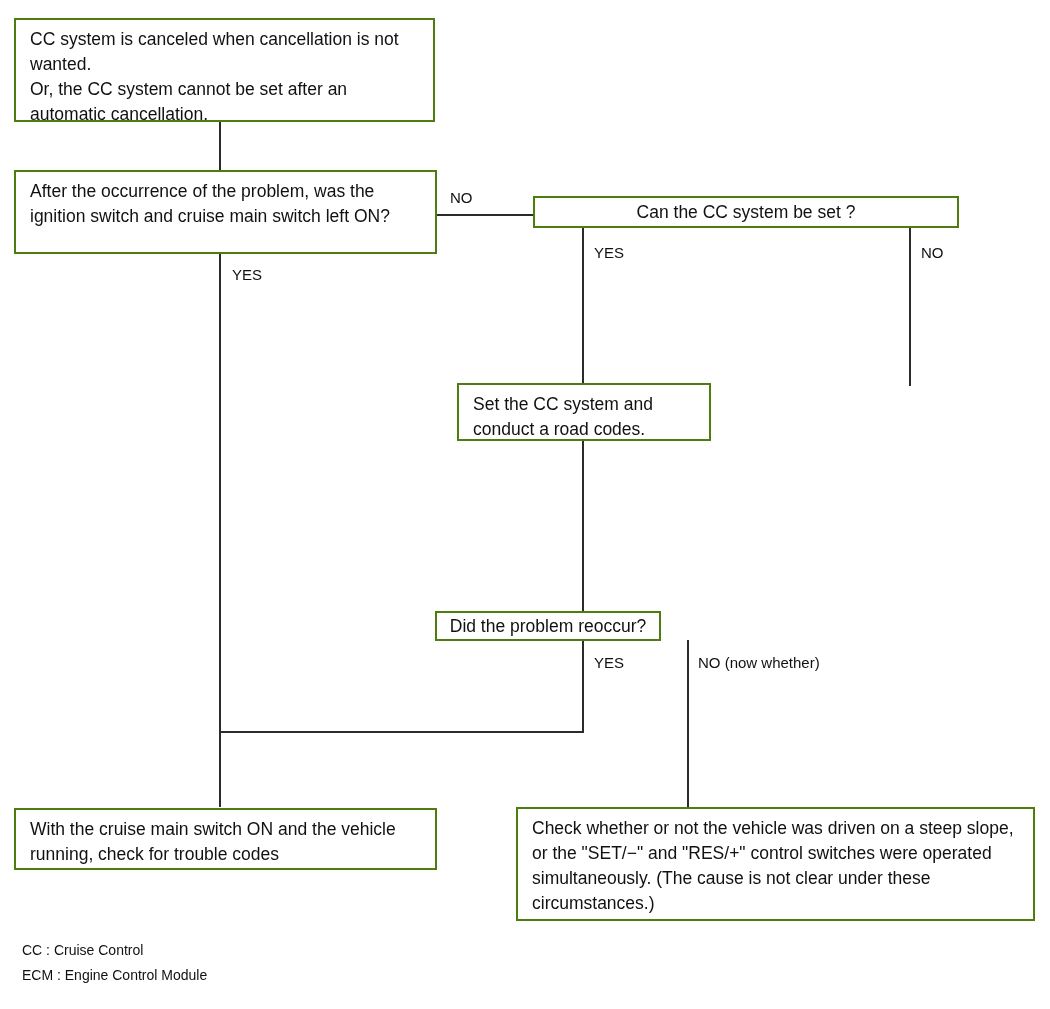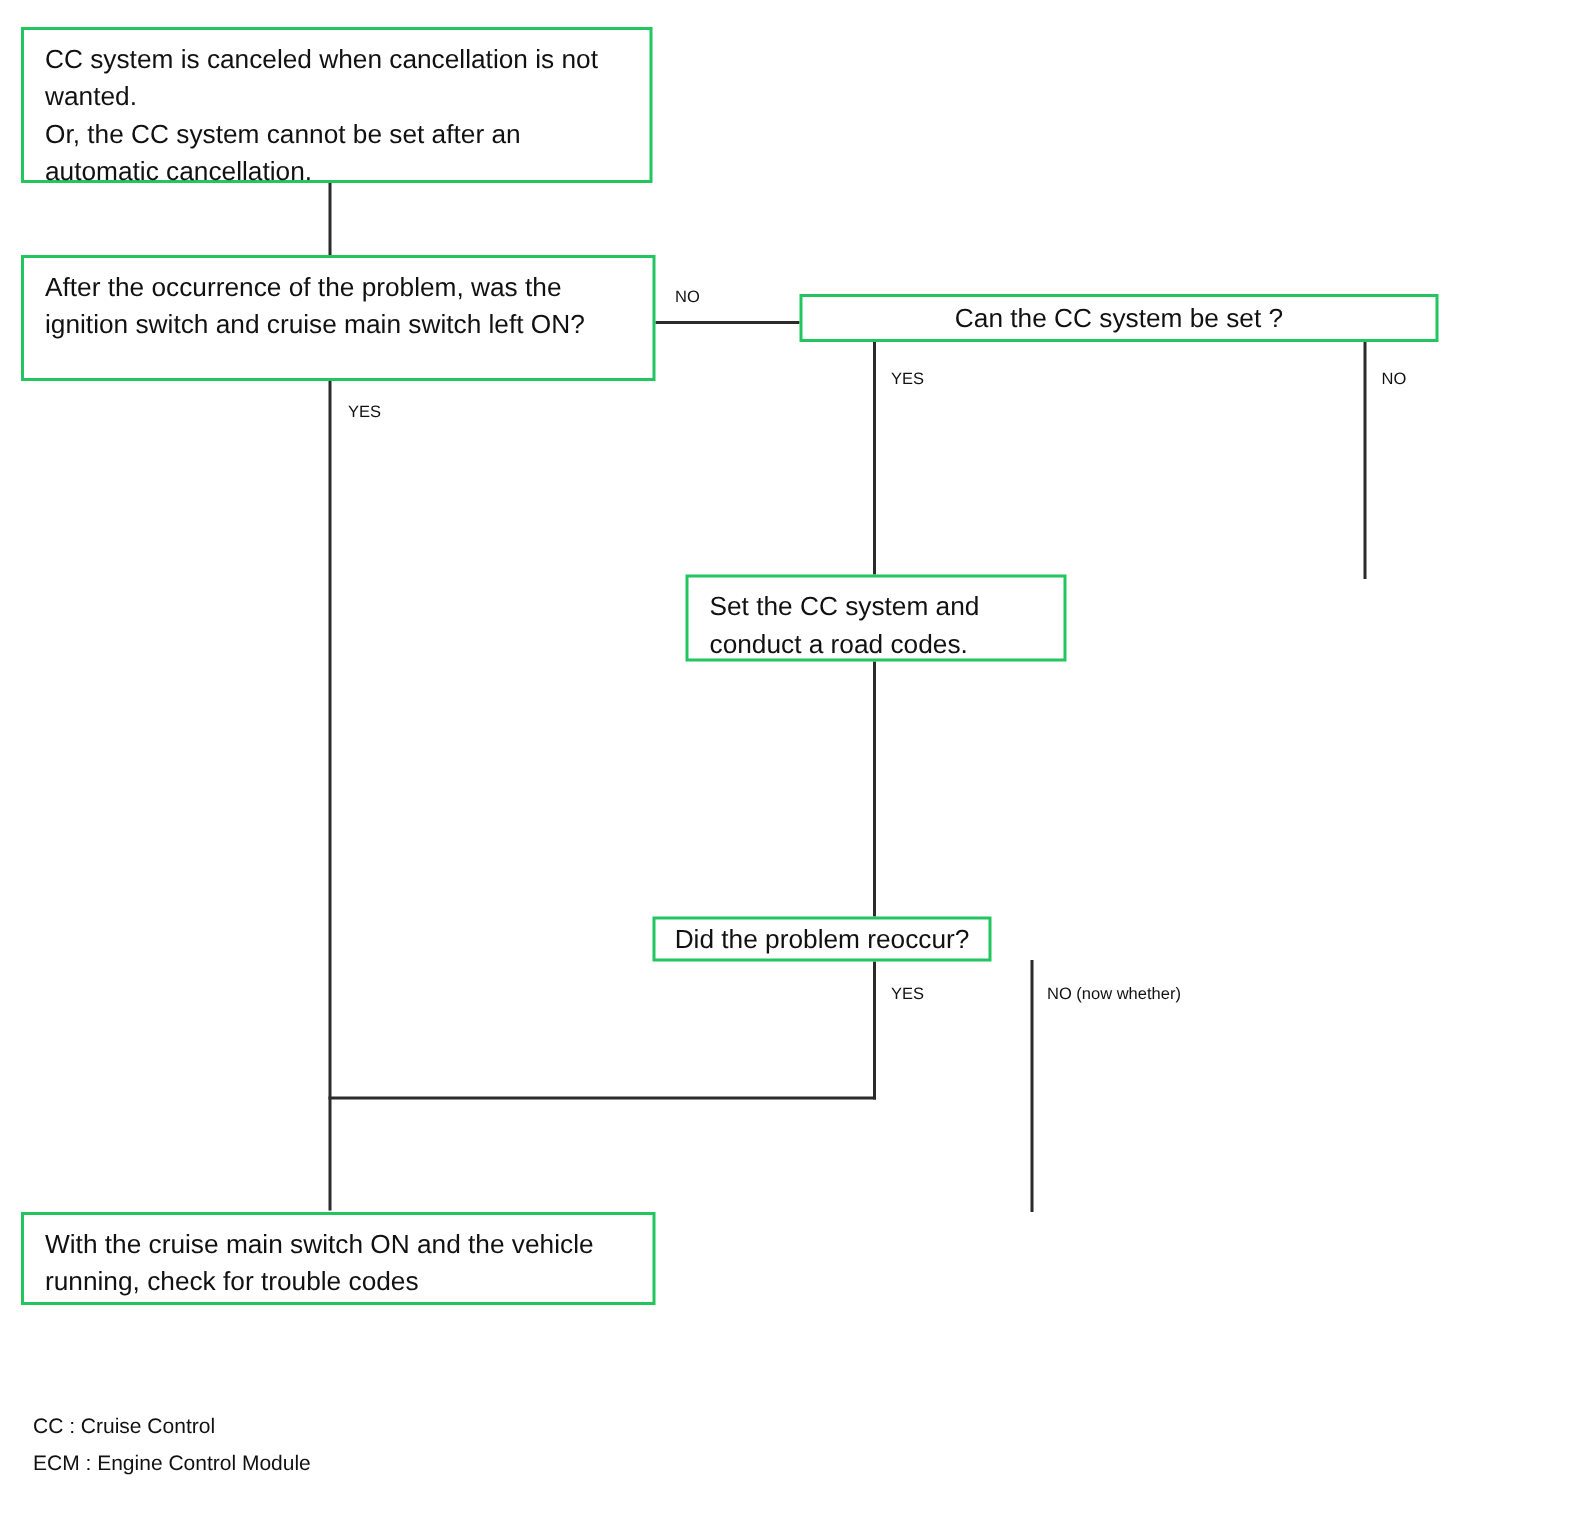--- a/index.html
+++ b/index.html
@@ -14,21 +14,21 @@
   #canvas {
     position: relative;
     width: 1050px;
     height: 1009px;
     background: #ffffff;
     overflow: hidden;
   }
   .box {
     position: absolute;
     box-sizing: border-box;
-    border: 2px solid #22c55e;
+    border: 2px solid #4d7c0f;
     background: #ffffff;
     font-size: 17.5px;
     line-height: 25px;
     color: #111111;
     z-index: 3;
     white-space: pre-line;
   }
   .box.pad {
     padding: 7px 12px 7px 14px;
   }
@@ -45,21 +45,21 @@
     z-index: 1;
   }
   .line-v {
     position: absolute;
     background: #2b2b2b;
     width: 2px;
     z-index: 1;
   }
   .edge-label {
     position: absolute;
-    font-size: 11px;
+    font-size: 15px;
     line-height: 20px;
     color: #111111;
     white-space: nowrap;
     z-index: 4;
   }
   .legend {
     position: absolute;
     font-size: 14px;
     line-height: 25px;
     color: #111111;
@@ -96,20 +96,21 @@
 
   <div class="box center" style="left:533px; top:196px; width:426px; height:32px;">Can the CC system be set ?</div>
 
   <div class="box pad" style="left:457px; top:383px; width:254px; height:58px;">Set the CC system and conduct a road codes.</div>
 
 
   <div class="box center" style="left:435px; top:611px; width:226px; height:30px;">Did the problem reoccur?</div>
 
   <div class="box pad" style="left:14px; top:808px; width:423px; height:62px;">With the cruise main switch ON and the vehicle running, check for trouble codes</div>
 
+  <div class="box pad" style="left:516px; top:807px; width:519px; height:114px;">Check whether or not the vehicle was driven on a steep slope, or the "SET/−" and "RES/+" control switches were operated simultaneously. (The cause is not clear under these circumstances.)</div>
 
   <div class="edge-label" style="left:450px; top:188px;">NO</div>
 
   <div class="edge-label" style="left:232px; top:265px;">YES</div>
 
   <div class="edge-label" style="left:594px; top:243px;">YES</div>
 
   <div class="edge-label" style="left:921px; top:243px;">NO</div>
 
   <div class="edge-label" style="left:594px; top:653px;">YES</div>

